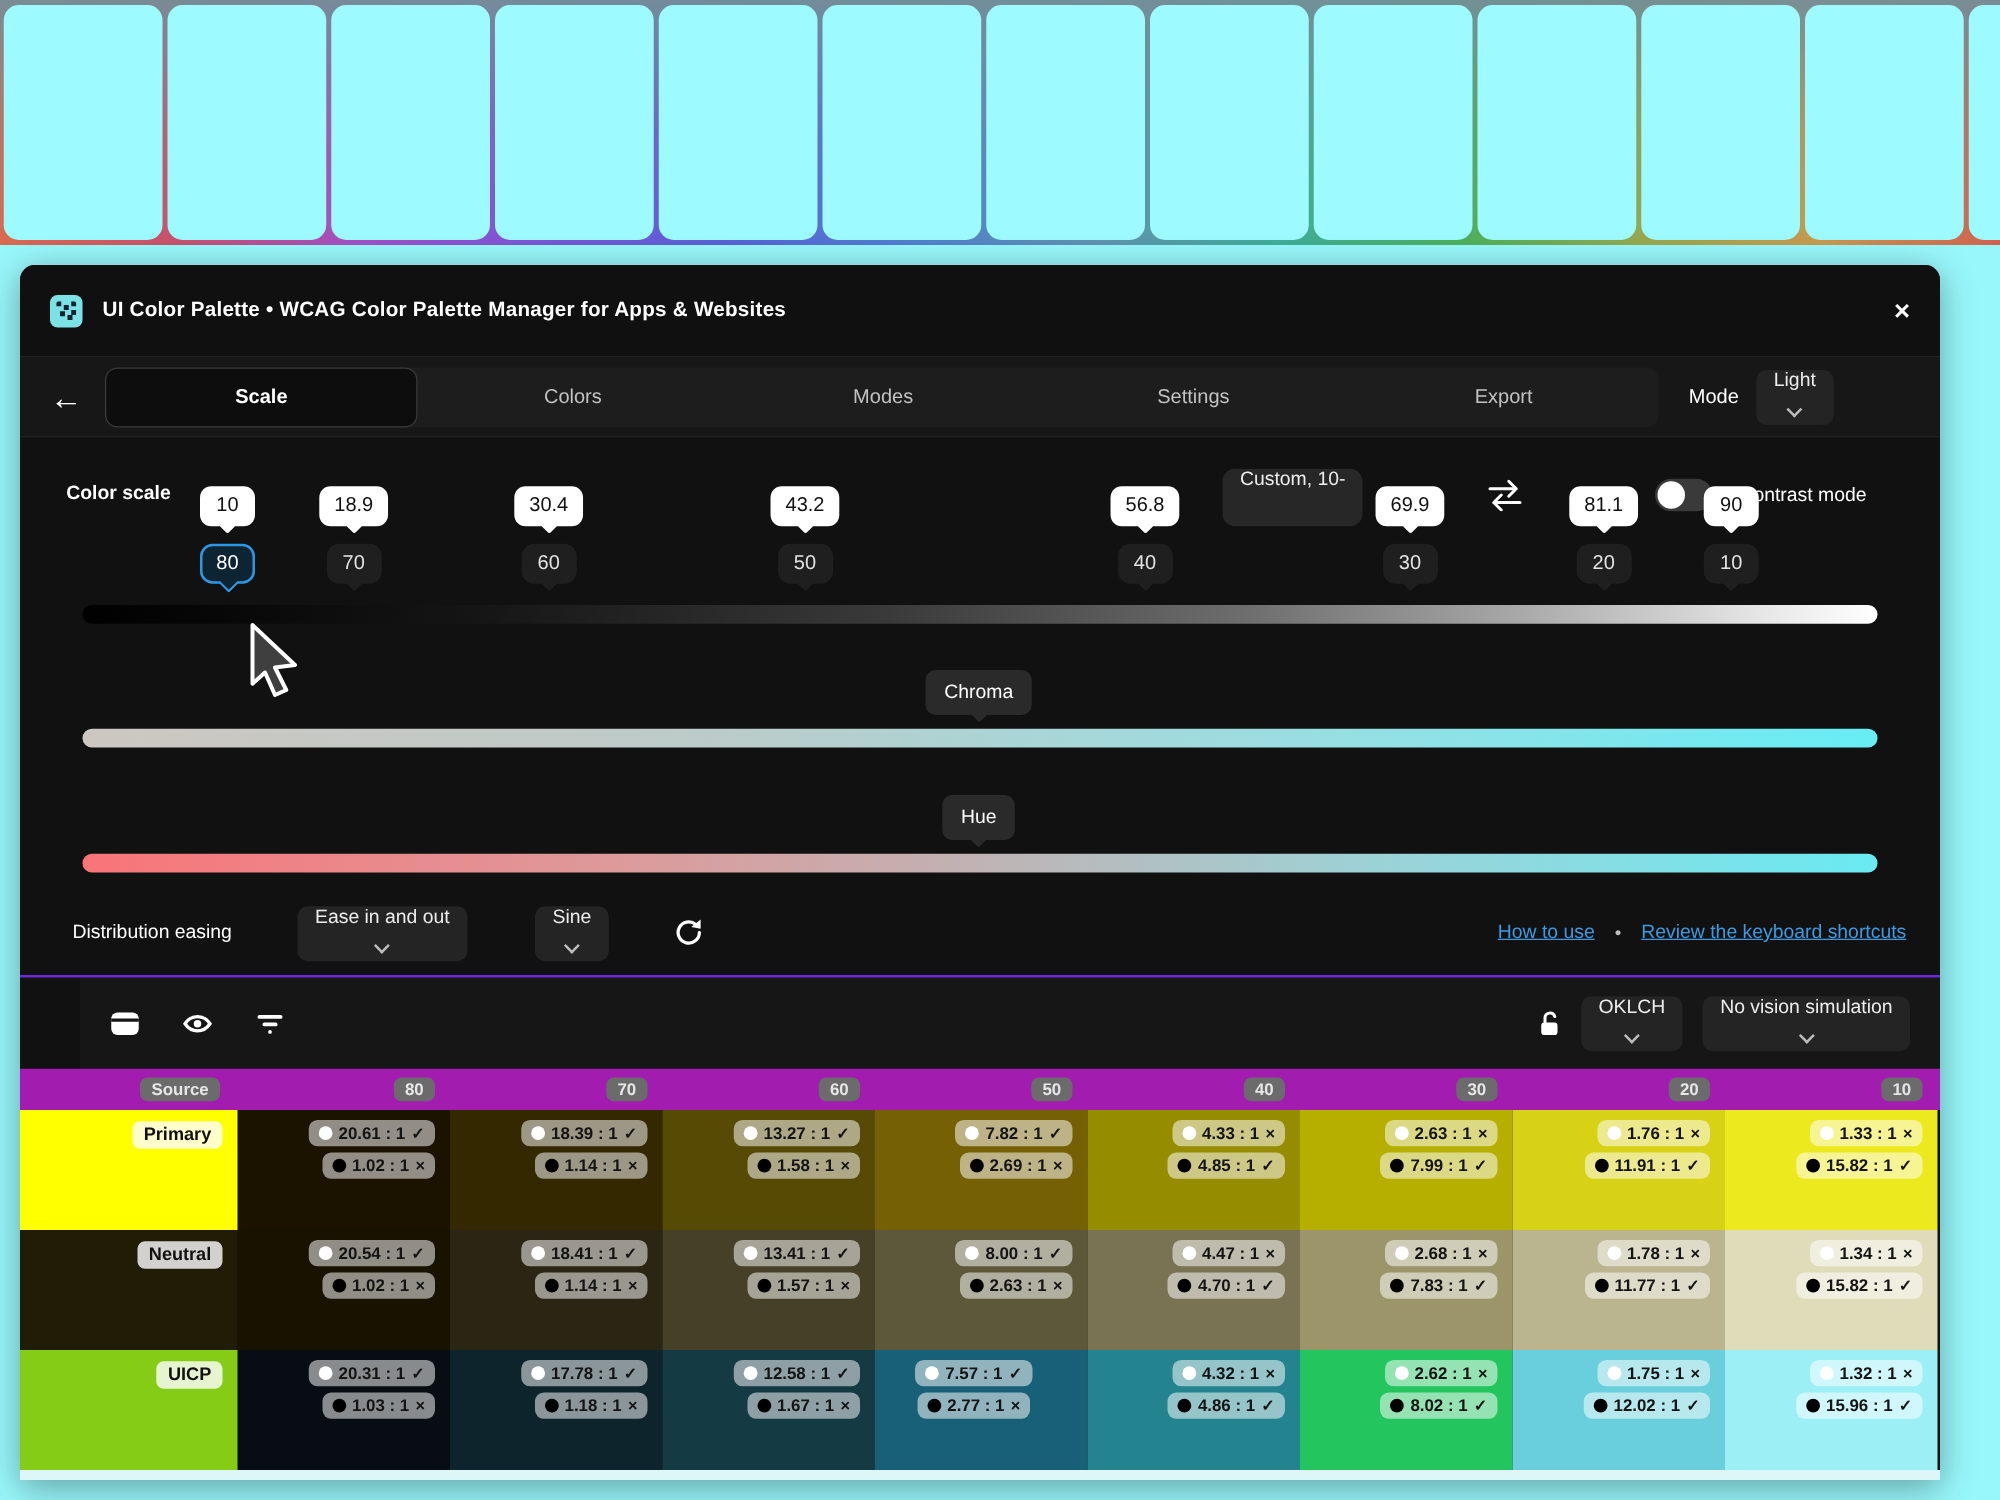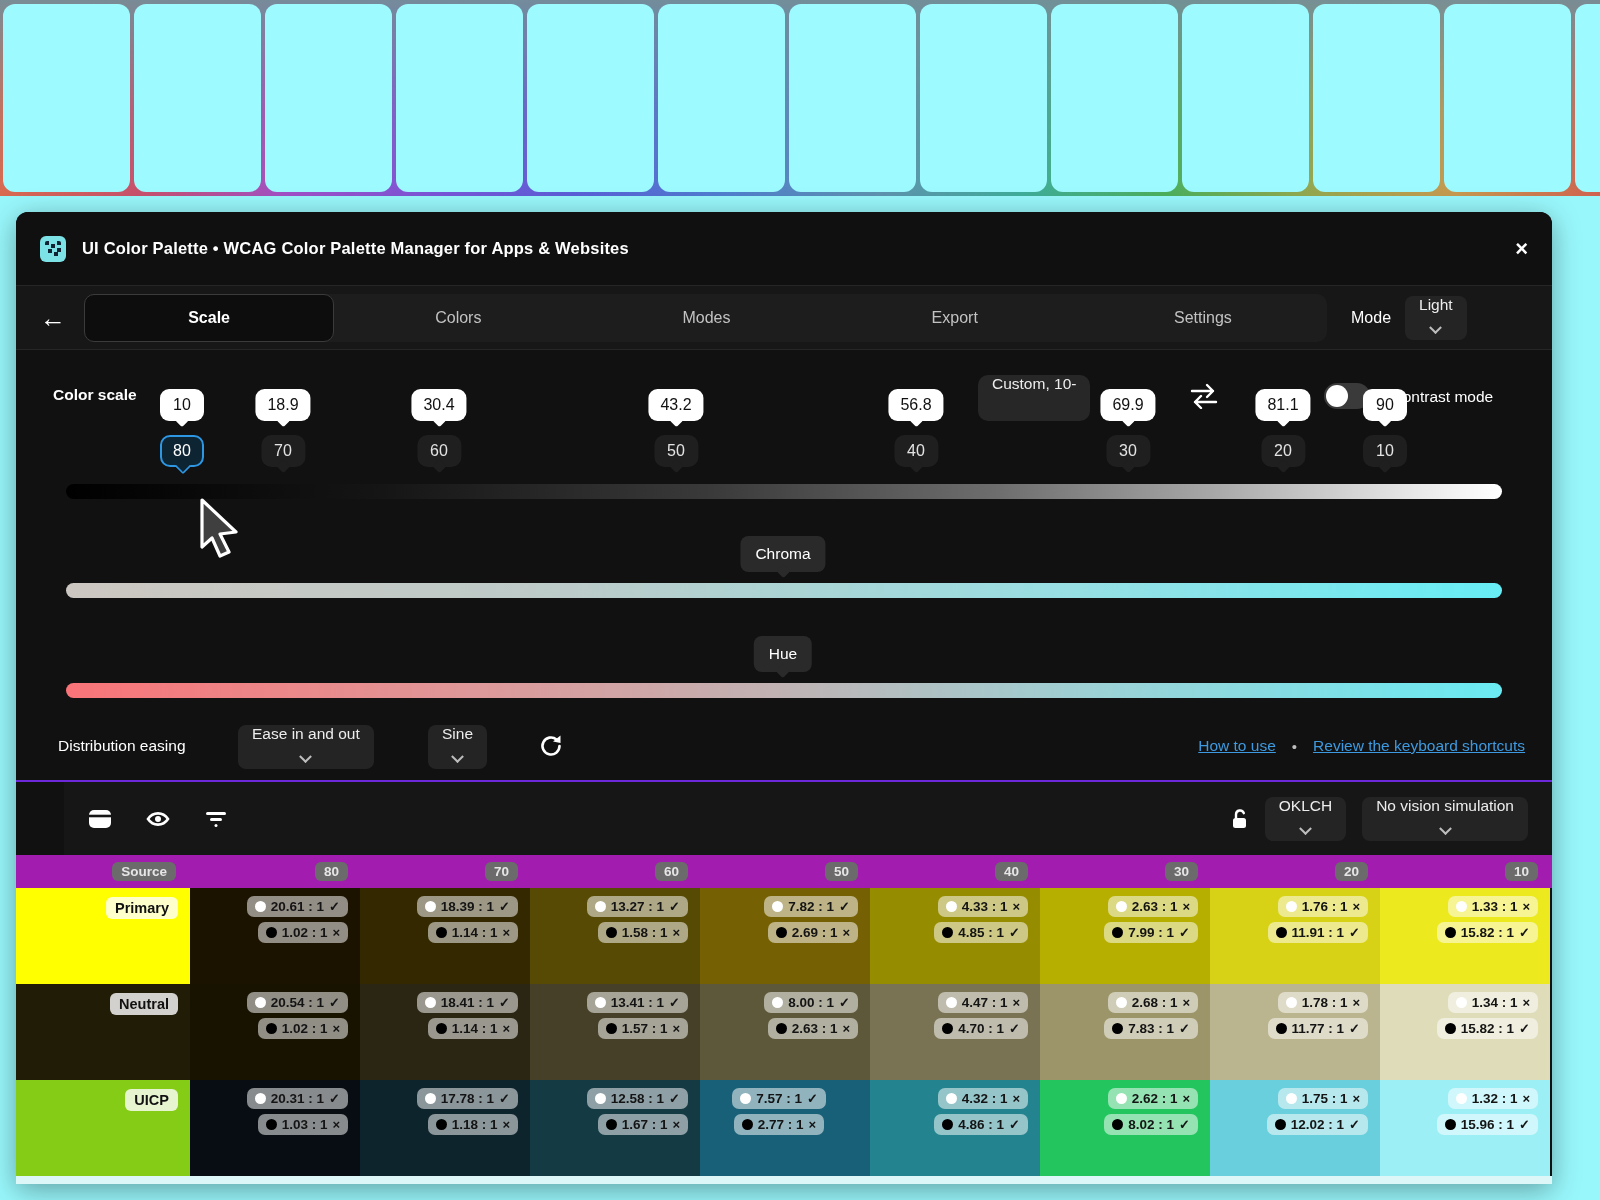--- a/index.html
+++ b/index.html
@@ -152,22 +152,22 @@
       <div class="title">UI Color Palette • WCAG Color Palette Manager for Apps &amp; Websites</div>
       <div class="close-btn">×</div>
     </div>
 
     <div class="tabbar">
       <div class="back">←</div>
       <div class="tabs">
         <div class="tab active">Scale</div>
         <div class="tab">Colors</div>
         <div class="tab">Modes</div>
+        <div class="tab">Settings</div>
         <div class="tab">Export</div>
-        <div class="tab">Settings</div>
       </div>
       <div class="mode-label">Mode</div>
       <div class="dd mode-dd">
         <span>Light</span>
         <span class="chev"></span>
       </div>
     </div>
 
     <div class="scale-section">
       <div class="section-label">Color scale</div>
@@ -194,21 +194,21 @@
             <div class="stopbadge selected">80</div>
           </div>
           <div class="stop" style="left: 267px;">
             <div class="tt">18.9</div>
             <div class="stopbadge">70</div>
           </div>
           <div class="stop" style="left: 423px;">
             <div class="tt">30.4</div>
             <div class="stopbadge">60</div>
           </div>
-          <div class="stop" style="left: 660px;">
+          <div class="stop" style="left: 628px;">
             <div class="tt">43.2</div>
             <div class="stopbadge">50</div>
           </div>
           <div class="stop" style="left: 900px;">
             <div class="tt">56.8</div>
             <div class="stopbadge">40</div>
           </div>
           <div class="stop" style="left: 1112px;">
             <div class="tt">69.9</div>
             <div class="stopbadge">30</div>

